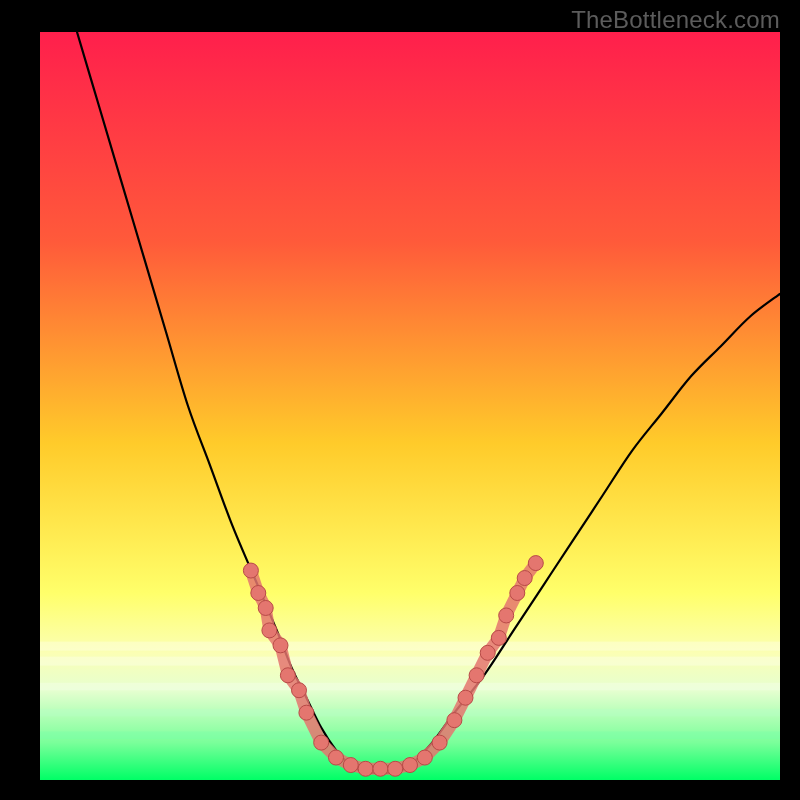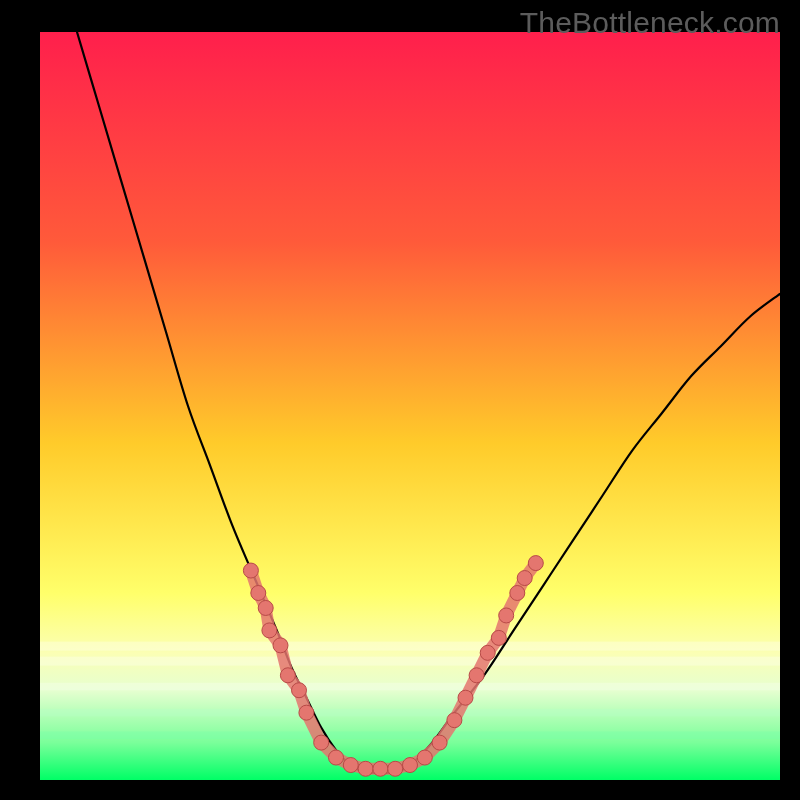--- a/index.html
+++ b/index.html
@@ -31,21 +31,21 @@
     left: 0;
     top: 0;
     width: 100%;
     height: 100%;
   }
   .watermark {
     position: absolute;
     top: 6px;
     right: 20px;
     color: #5c5c5c;
-    font-size: 30px;
+    font-size: 24px;
     font-weight: 500;
     letter-spacing: 0.2px;
   }
   svg.curve {
     position: absolute;
     left: 0;
     top: 0;
     width: 100%;
     height: 100%;
     overflow: visible;

